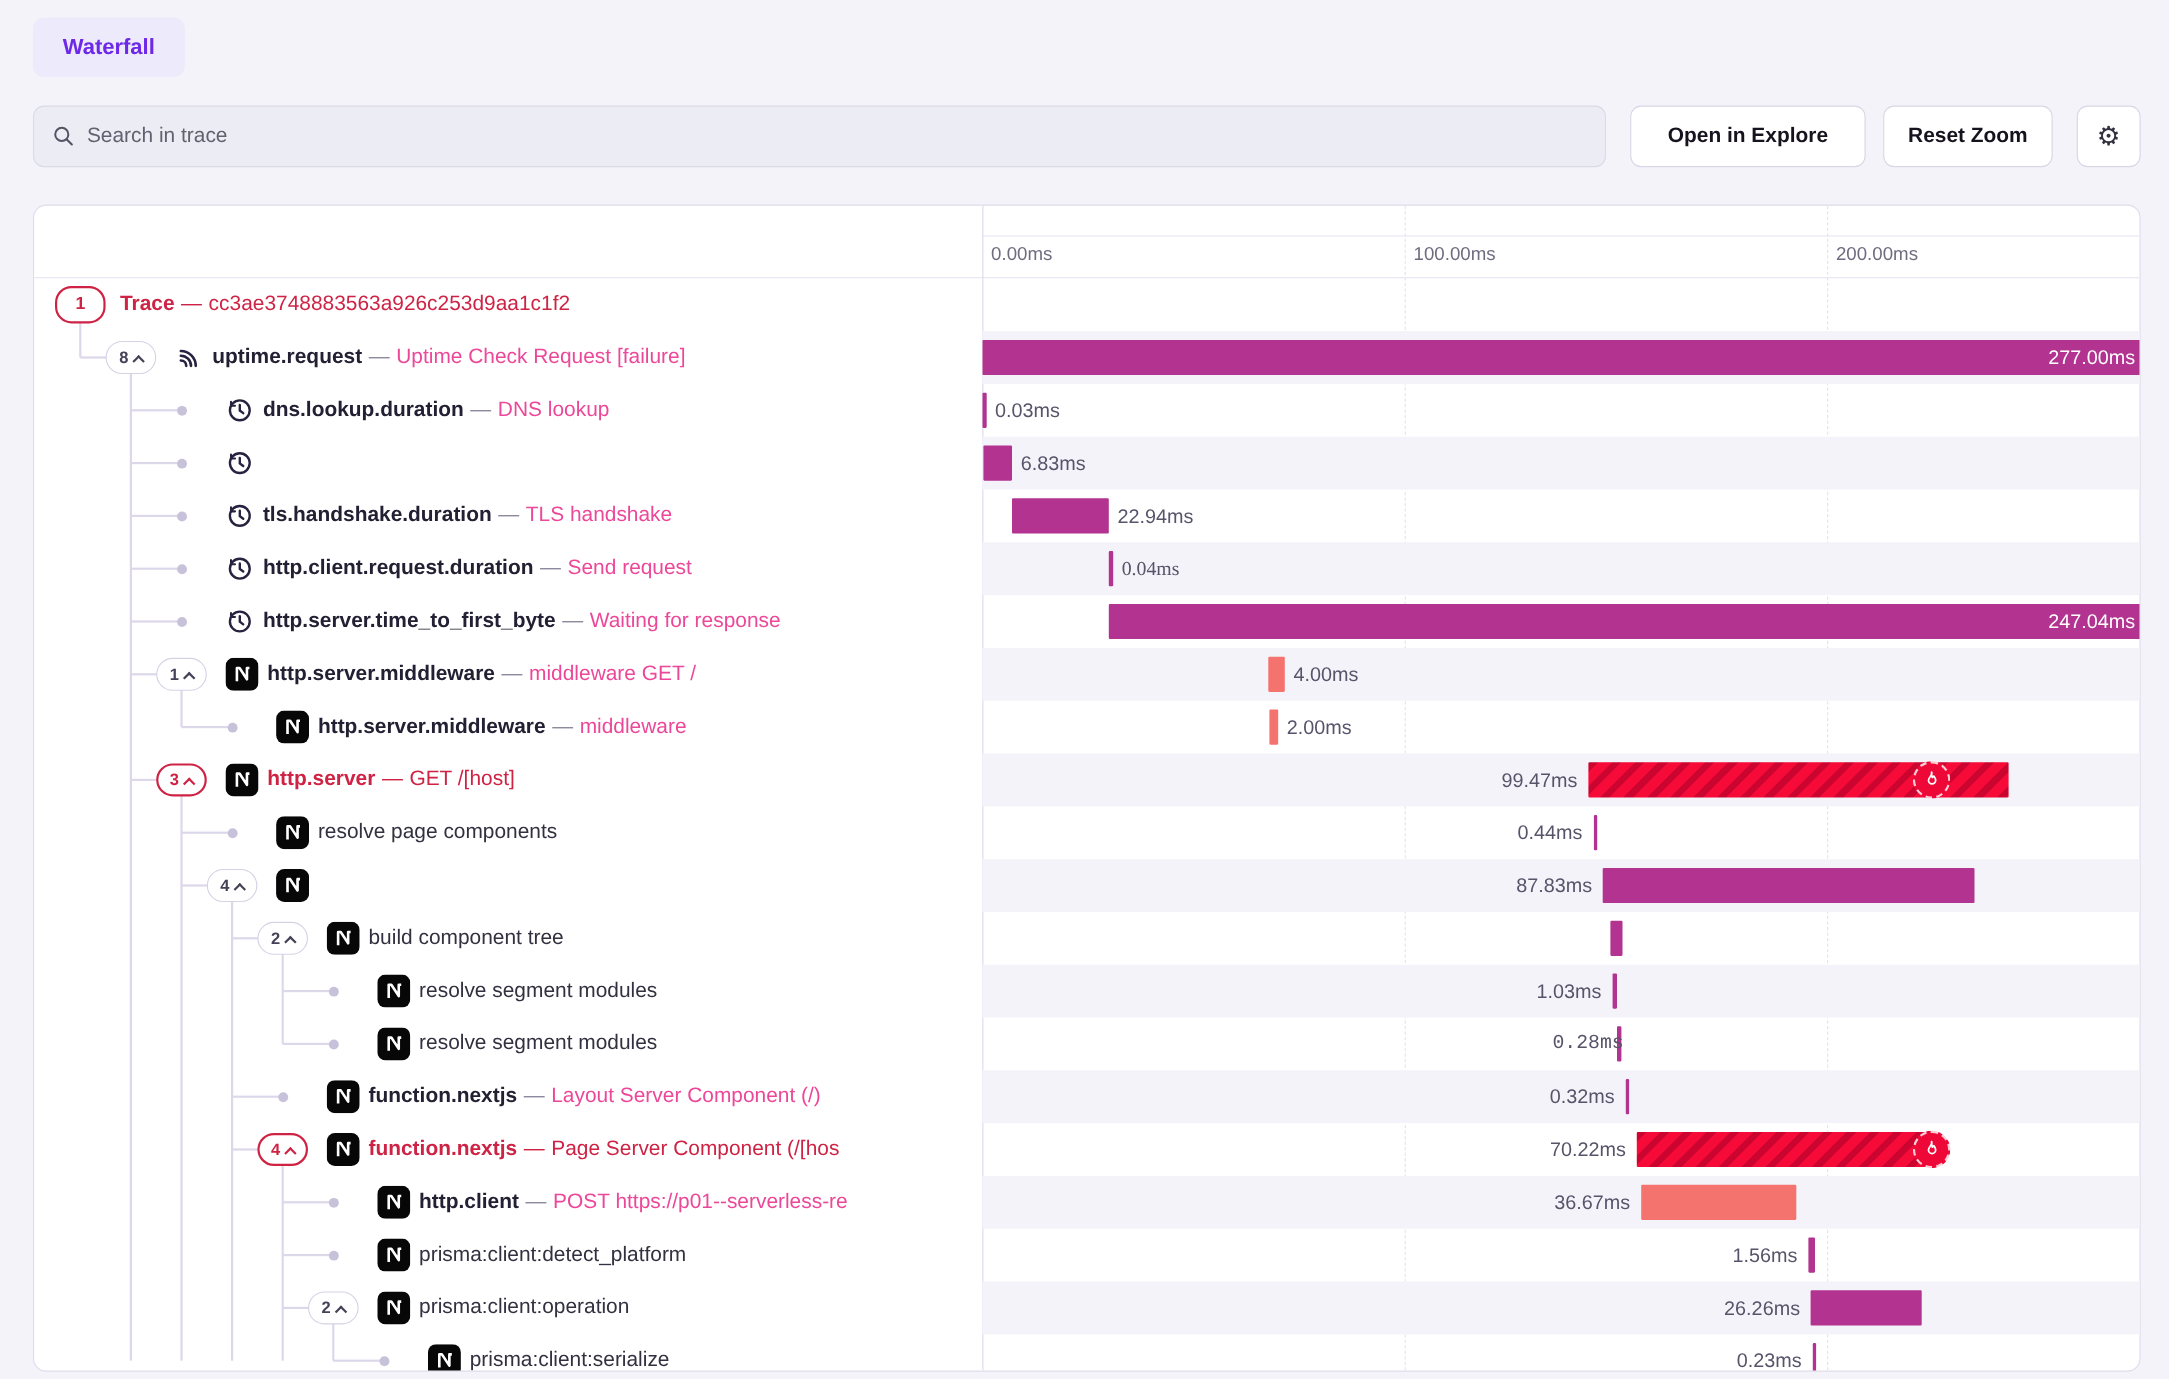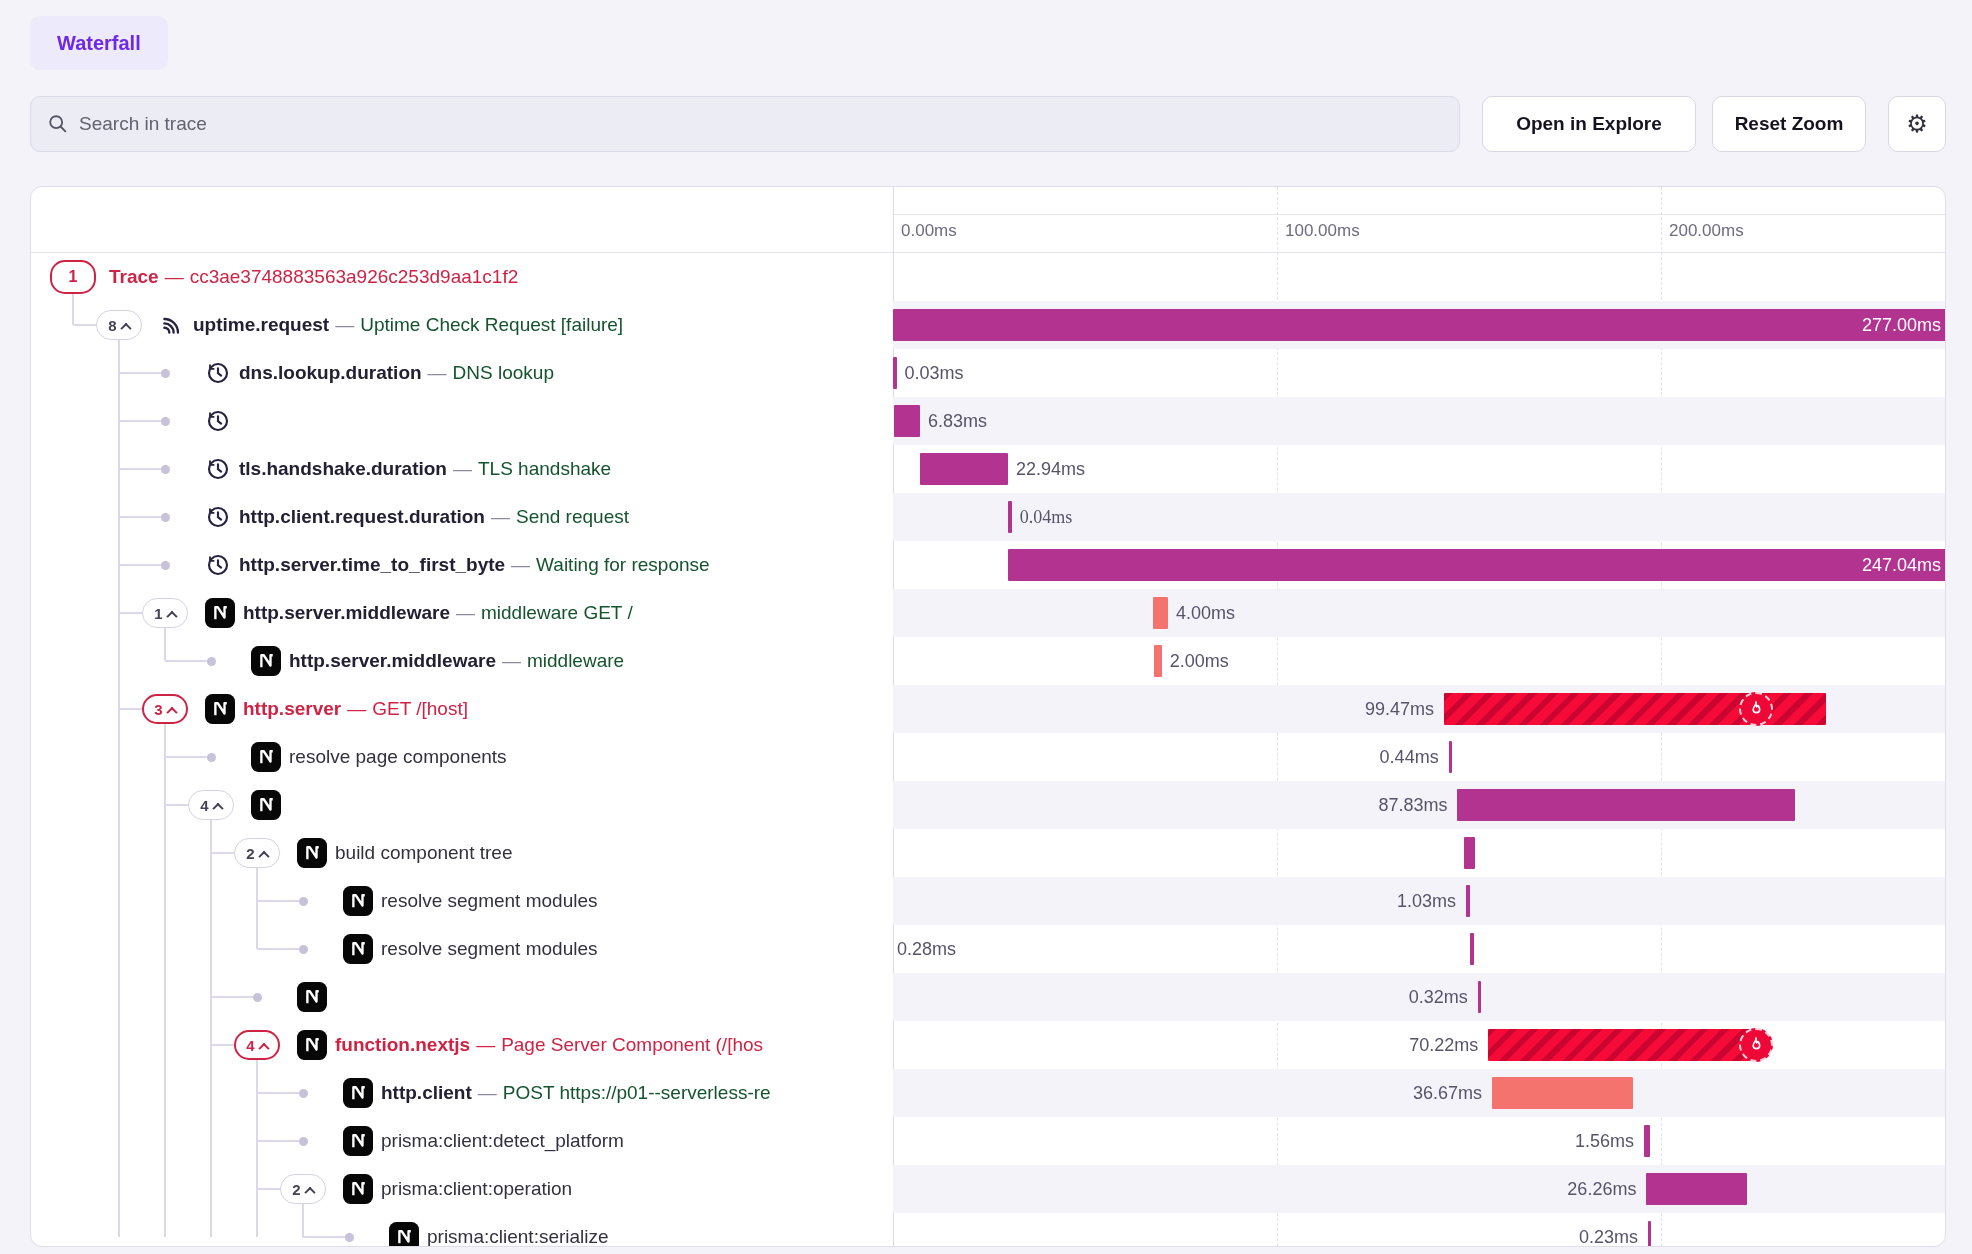--- a/index.html
+++ b/index.html
@@ -45,21 +45,21 @@
           justify-content:center; gap:5px; font-size:15px; font-weight:600; color:#454157;
           cursor:pointer; }
   .pill.err { border-color:#ce2344; color:#ce2344; border-width:2px; }
   .pill.big { height:34px; padding:0 15px; font-size:16px; }
   .caret { width:8px; height:8px; border-left:2px solid currentColor; border-top:2px solid currentColor;
            transform:rotate(45deg) translate(1px,1px); margin-top:3px; }
 
   .op-text { white-space:nowrap; overflow:hidden; font-size:19px; color:#33303f; }
   .op-name-b { font-weight:700; color:#232033; }
   .op-sep { color:#8c8a9c; padding:0 6px; }
-  .op-desc { color:#14532d; }
+  .op-desc { color:#ec4899; }
   .op-text.err, .op-text.err .op-name-b, .op-text.err .op-sep, .op-text.err .op-desc { color:#ce2344; }
 
   .nico { width:30px; height:30px; }
   .bar { height:32px; top:8px; border-radius:1px; }
   .bar.magenta { background:#b23390; }
   .bar.salmon  { background:#f4736f; }
   .bar.error   { background:repeating-linear-gradient(135deg,#cc0530 0 6px,#f50a38 6px 15px); }
   .dur { top:0; height:48px; line-height:48px; font-size:18px; color:#57546a; white-space:nowrap; }
   .dur.inside { color:#fff; }
   .flame { width:34px; height:34px; top:7px; border-radius:50%; background:#ee0837;
@@ -363,21 +363,21 @@
       <rect width="24" height="24" rx="6" fill="#070707"></rect>
       <path d="M8.3 17V7.4h1.9l5.4 8.2V7.4h1.8" stroke="#fff" stroke-width="1.9" fill="none" stroke-linejoin="round"></path>
     </svg>
           </span>
         </span>
         <div class="abs op-text" style="left:350px;width:512px;top:50%;transform:translateY(-50%);"><span>resolve segment modules</span></div>
       </div>
       <div class="abs row" style="top:672px;">
         <div class="abs rcell">
           <div class="abs bar magenta" style="left:577.152px;width:3.5px;"></div>
-          <span class="abs dur" style="left:4px;width:567.152px;">0.28ms</span>
+          <span class="abs dur" style="left:16px;width:567.152px;text-align:right;font-family:Liberation Mono, monospace;">0.28ms</span>
         </div>
         <div class="abs dot" style="left:267.5px;top:19.5px;"></div>
         <span class="abs" style="left:312px;top:50%;transform:translateY(-50%);">
           <span class="nico" style="display:flex;">
     <svg width="30" height="30" viewBox="0 0 24 24">
       <rect width="24" height="24" rx="6" fill="#070707"></rect>
       <path d="M8.3 17V7.4h1.9l5.4 8.2V7.4h1.8" stroke="#fff" stroke-width="1.9" fill="none" stroke-linejoin="round"></path>
     </svg>
           </span>
         </span>
@@ -390,20 +390,21 @@
         </div>
         <div class="abs dot" style="left:221.5px;top:19.5px;"></div>
         <span class="abs" style="left:266px;top:50%;transform:translateY(-50%);">
           <span class="nico" style="display:flex;">
     <svg width="30" height="30" viewBox="0 0 24 24">
       <rect width="24" height="24" rx="6" fill="#070707"></rect>
       <path d="M8.3 17V7.4h1.9l5.4 8.2V7.4h1.8" stroke="#fff" stroke-width="1.9" fill="none" stroke-linejoin="round"></path>
     </svg>
           </span>
         </span>
+        <div class="abs op-text" style="left:304px;width:558px;top:50%;transform:translateY(-50%);"><span class="op-name-b">function.nextjs</span><span class="op-sep">—</span><span class="op-desc">Layout Server Component (/)</span></div>
       </div>
       <div class="abs row" style="top:768px;">
         <div class="abs rcell">
           <div class="abs bar error" style="left:595.1999999999999px;width:269.6448px;"></div>
           <span class="abs dur" style="left:0;width:585.1999999999999px;text-align:right;">70.22ms</span>
           <div class="abs flame" style="left:845.8447999999999px;">
             <svg width="20" height="20" viewBox="0 0 24 24" fill="none" stroke="#fff" stroke-width="1.9" stroke-linejoin="round">
   <path d="M12 3.5c1.6 3.4-3.4 5.2-3.4 9a3.9 3.9 0 0 0 7.8 0c0-2.2-1.2-3.4-1.9-4.7-.5.9-1 1.3-1.7 1.6C12.4 7.8 11.6 6 12 3.5z"></path>
 </svg>
           </div>

